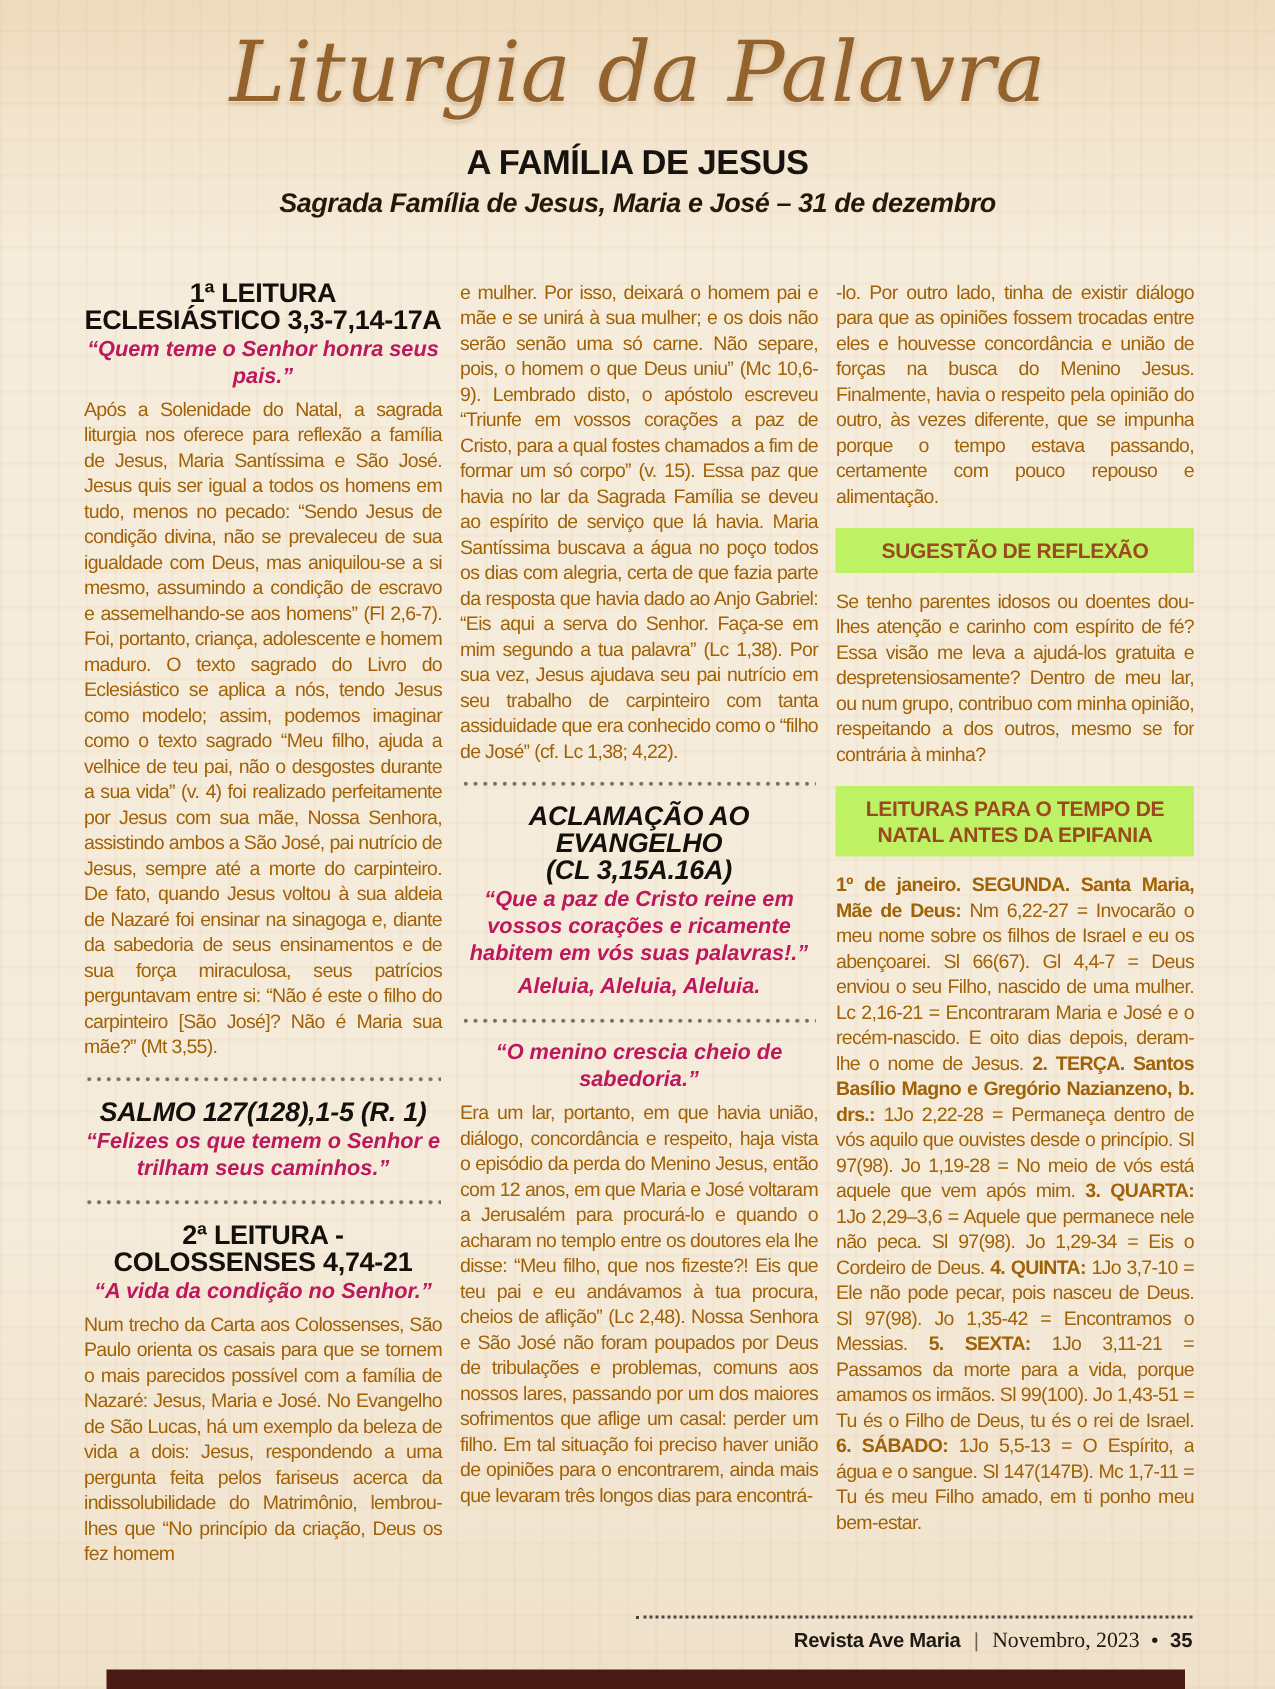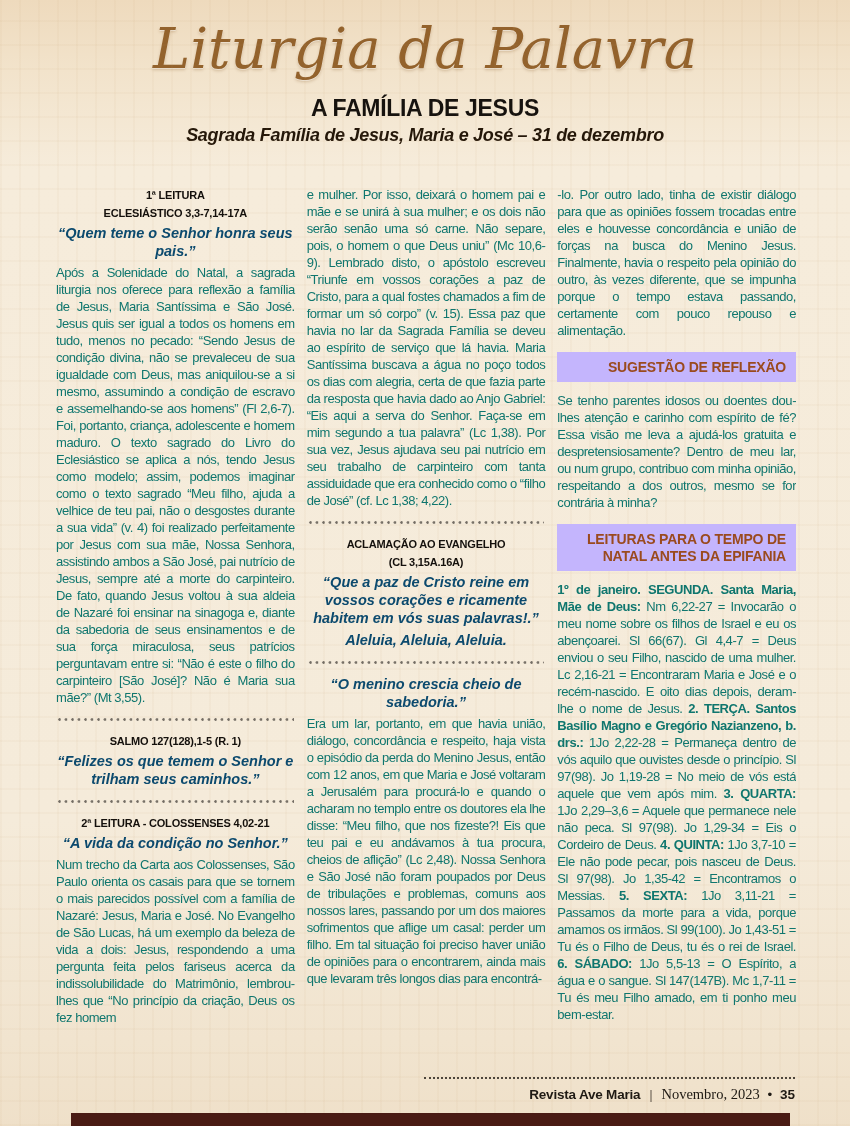--- a/index.html
+++ b/index.html
@@ -20,31 +20,31 @@
     font-family:"DejaVu Serif",serif; font-style:italic;
     font-size:56px; line-height:1.05; color:#93622c;
     text-shadow:0 1px 0 rgba(255,255,255,0.45), 0 2px 3px rgba(120,70,20,0.25);
   }
   .main-title { text-align:center; margin-top:16px; font-size:23px; font-weight:bold; letter-spacing:-0.3px; color:#16120e; }
   .subtitle  { text-align:center; margin-top:3px; font-size:18px; font-weight:bold; font-style:italic; letter-spacing:-0.3px; color:#241709; }
 
   .columns { position:absolute; top:186px; left:56px; right:54px; bottom:48px; display:flex; gap:12px; overflow:hidden; }
   .col { flex:1 1 0; min-width:0; }
 
-  .sec-head  { text-align:center; font-weight:bold; font-size:11px; line-height:18px; letter-spacing:-0.2px; color:#14100c; }
-  .sec-quote { text-align:center; font-weight:bold; font-style:italic; font-size:14.5px; line-height:18px; margin:2px 0 4px; color:#0c4a6e; }
-  .it { }
-  .body-text { font-size:13px; line-height:17px; letter-spacing:-0.45px; text-align:justify; color:#0f766e; }
+  .sec-head  { text-align:center; font-weight:bold; font-size:18px; line-height:18px; letter-spacing:-0.2px; color:#14100c; }
+  .sec-quote { text-align:center; font-weight:bold; font-style:italic; font-size:14.5px; line-height:18px; margin:2px 0 4px; color:#be185d; }
+  .it { font-style:italic; }
+  .body-text { font-size:13px; line-height:17px; letter-spacing:-0.45px; text-align:justify; color:#a16207; }
   .divider {
     height:5px; margin:11px 1px 10px;
     background-image:radial-gradient(circle at 2.5px 2.5px, rgba(92,86,78,0.85) 1px, rgba(92,86,78,0) 1.6px);
     background-size:6.5px 5px; background-repeat:repeat-x;
   }
   .box-head {
-    background:#c4b5fd; color:#9a4a1e; font-weight:bold; text-align:right;
+    background:#bef264; color:#9a4a1e; font-weight:bold; text-align:center;
     font-size:14px; line-height:17px; letter-spacing:-0.2px;
     padding:7px 10px 6px; margin:13px 0 10px;
   }
   .mt { margin-top:13px; }
 
   .footer {
     position:absolute; top:1077px; left:424px; right:55px;
     border-top:2px dotted #4c453c; padding-top:7px; text-align:right;
     font-size:13.5px; color:#1f1a14; white-space:nowrap;
   }
@@ -77,21 +77,21 @@
     <div class="sec-quote">“Quem teme o Senhor honra seus pais.”</div>
     <p class="body-text">Após a Solenidade do Natal, a sagrada liturgia nos oferece para reflexão a família de Jesus, Maria Santíssima e São José. Jesus quis ser igual a todos os homens em tudo, menos no pecado: “Sendo Jesus de condição divina, não se prevaleceu de sua igualdade com Deus, mas aniquilou-se a si mesmo, assumindo a condição de escravo e assemelhando-se aos homens” (Fl 2,6-7). Foi, portanto, criança, adolescente e homem maduro. O texto sagrado do Livro do Eclesiástico se aplica a nós, tendo Jesus como modelo; assim, podemos imaginar como o texto sagrado “Meu filho, ajuda a velhice de teu pai, não o desgostes durante a sua vida” (v. 4) foi realizado perfeitamente por Jesus com sua mãe, Nossa Senhora, assistindo ambos a São José, pai nutrício de Jesus, sempre até a morte do carpinteiro. De fato, quando Jesus voltou à sua aldeia de Nazaré foi ensinar na sinagoga e, diante da sabedoria de seus ensinamentos e de sua força miraculosa, seus patrícios perguntavam entre si: “Não é este o filho do carpinteiro [São José]? Não é Maria sua mãe?” (Mt 3,55).</p>
 
     <div class="divider"></div>
 
     <div class="sec-head it">SALMO 127(128),1-5 (R. 1)</div>
     <div class="sec-quote">“Felizes os que temem o Senhor e trilham seus caminhos.”</div>
 
     <div class="divider"></div>
 
-    <div class="sec-head">2ª LEITURA - COLOSSENSES 4,02-21</div>
+    <div class="sec-head">2ª LEITURA - COLOSSENSES 4,74-21</div>
     <div class="sec-quote">“A vida da condição no Senhor.”</div>
     <p class="body-text">Num trecho da Carta aos Colossenses, São Paulo orienta os casais para que se tornem o mais parecidos possível com a família de Nazaré: Jesus, Maria e José. No Evangelho de São Lucas, há um exemplo da beleza de vida a dois: Jesus, respondendo a uma pergunta feita pelos fariseus acerca da indissolubilidade do Matrimônio, lembrou-lhes que “No princípio da criação, Deus os fez homem</p>
   </section>
 
   <section class="col">
     <p class="body-text">e mulher. Por isso, deixará o homem pai e mãe e se unirá à sua mulher; e os dois não serão senão uma só carne. Não separe, pois, o homem o que Deus uniu” (Mc 10,6-9). Lembrado disto, o apóstolo escreveu “Triunfe em vossos corações a paz de Cristo, para a qual fostes chamados a fim de formar um só corpo” (v. 15). Essa paz que havia no lar da Sagrada Família se deveu ao espírito de serviço que lá havia. Maria Santíssima buscava a água no poço todos os dias com alegria, certa de que fazia parte da resposta que havia dado ao Anjo Gabriel: “Eis aqui a serva do Senhor. Faça-se em mim segundo a tua palavra” (Lc 1,38). Por sua vez, Jesus ajudava seu pai nutrício em seu trabalho de carpinteiro com tanta assiduidade que era conhecido como o “filho de José” (cf. Lc 1,38; 4,22).</p>
 
     <div class="divider"></div>
 
     <div class="sec-head it">

